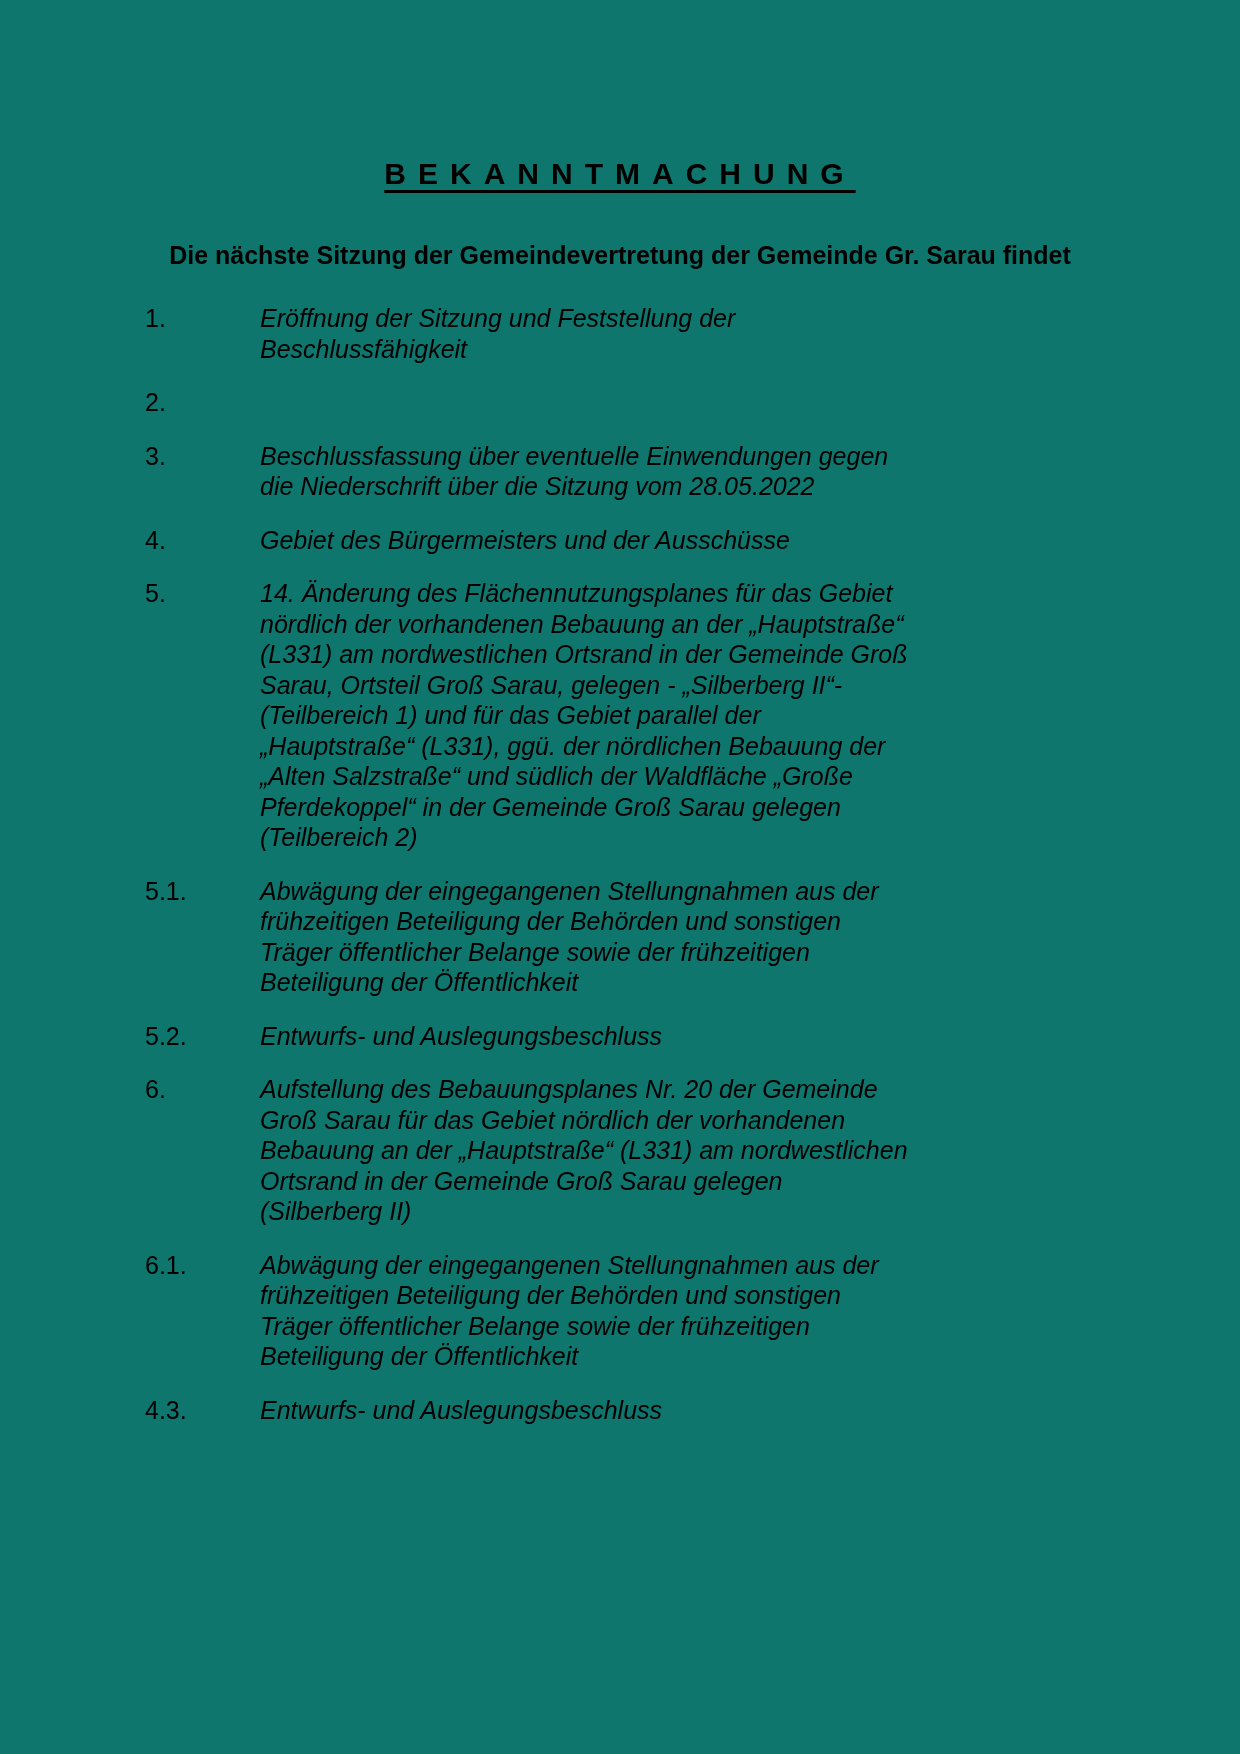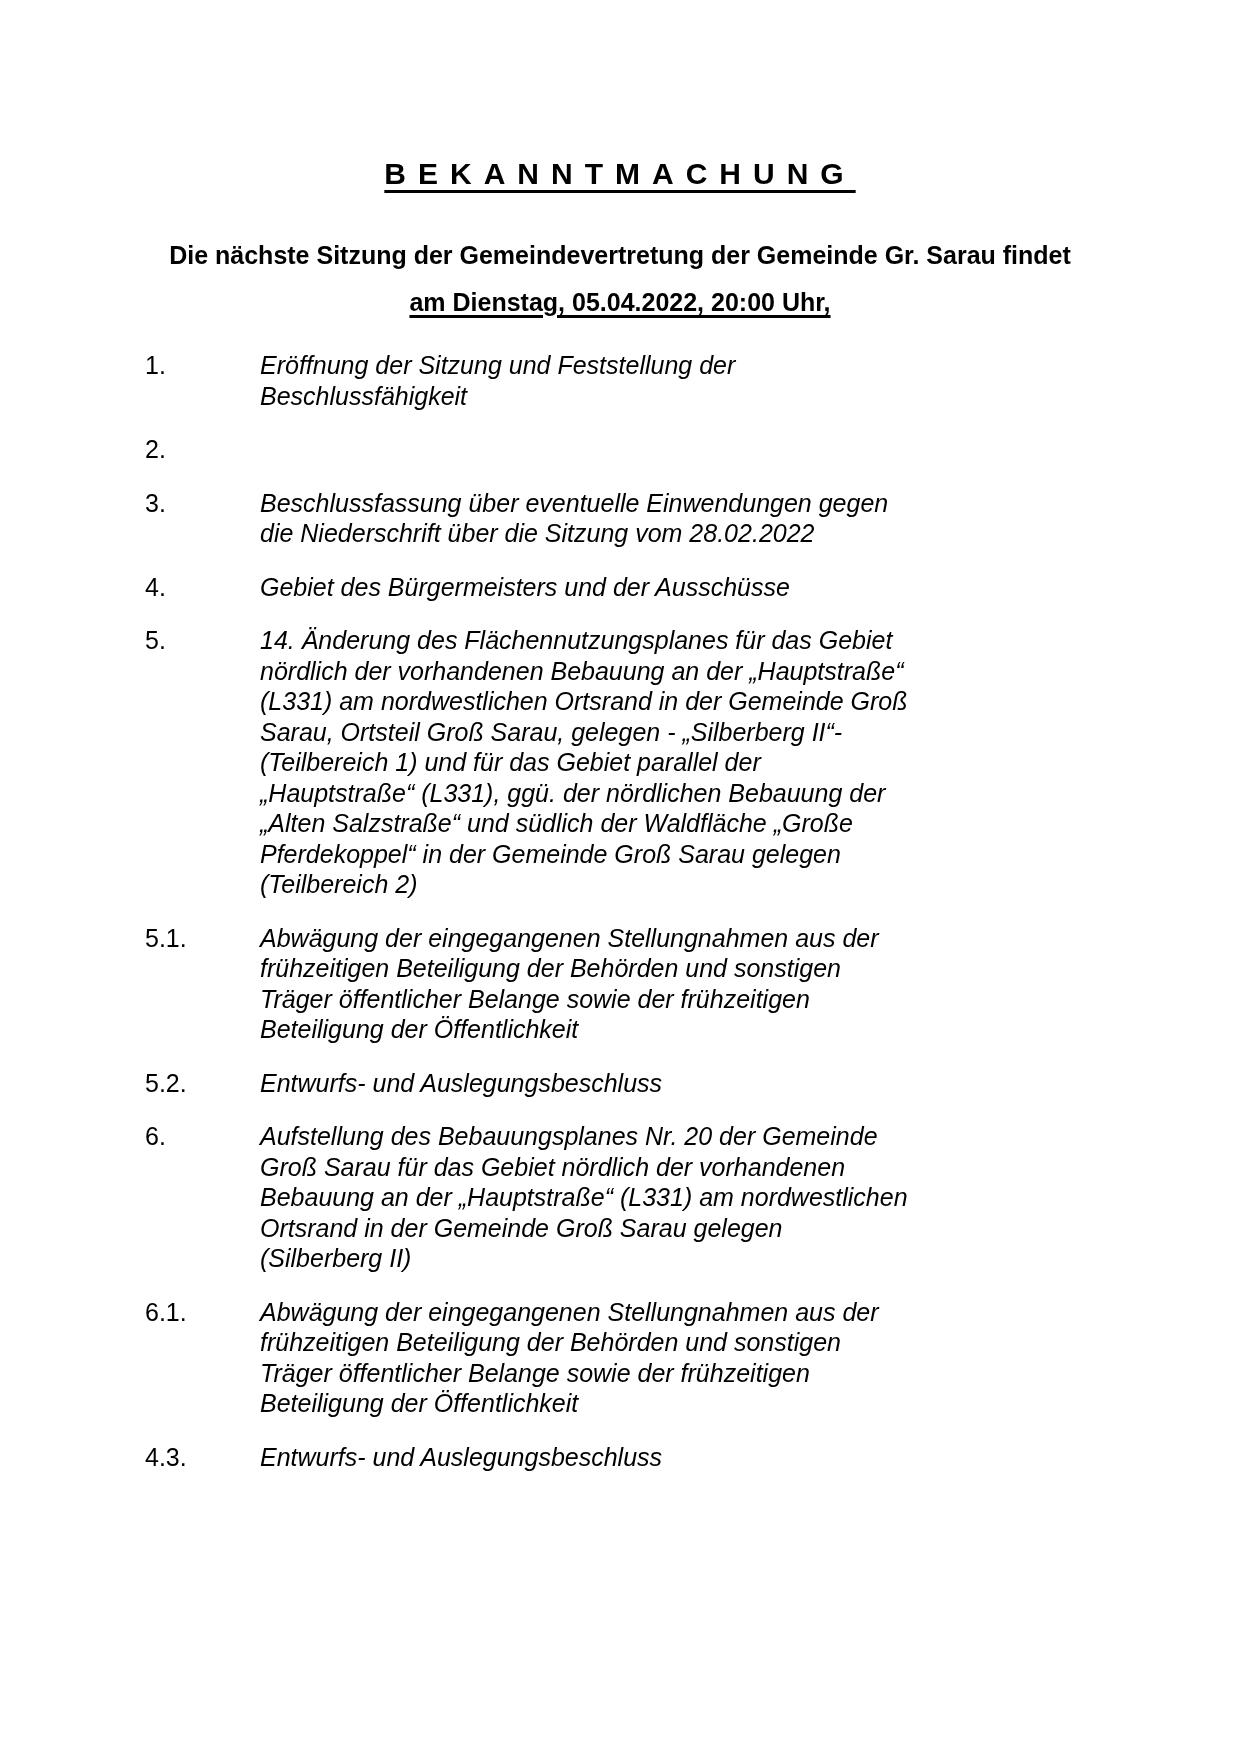--- a/index.html
+++ b/index.html
@@ -5,21 +5,21 @@
   html, body {
     margin: 0;
     padding: 0;
     background: #e8e8e8;
   }
   .page {
     position: relative;
     width: 1240px;
     height: 1754px;
     margin: 0 auto;
-    background: #ffffff;
+    background: #0f766e;
     color: #000000;
     font-family: "Liberation Sans", "DejaVu Sans", sans-serif;
     overflow: hidden;
   }
   .content {
     position: absolute;
     left: 145px;
     top: 0;
     width: 950px;
   }
@@ -86,40 +86,39 @@
 </head>
 <body>
 
 <div class="page">
   <div class="content">
 
     <h1 class="title"><span class="title-text">BEKANNTMACHUNG</span></h1>
 
     <p class="intro intro-1">Die nächste Sitzung der Gemeindevertretung der Gemeinde Gr. Sarau findet</p>
 
-    <p class="intro intro-2"><span class="underlined">am Dienstag, 05.04.2022, 20:00 Uhr,</span></p>
 
 
 
     <div class="agenda">
 
       <div class="agenda-item">
         <span class="agenda-item-number">1.</span>
         <span class="agenda-item-text">Eröffnung der Sitzung und Feststellung der
 Beschlussfähigkeit</span>
       </div>
 
       <div class="agenda-item">
         <span class="agenda-item-number">2.</span>
       </div>
 
       <div class="agenda-item">
         <span class="agenda-item-number">3.</span>
         <span class="agenda-item-text">Beschlussfassung über eventuelle Einwendungen gegen
-die Niederschrift über die Sitzung vom 28.02.2022</span>
+die Niederschrift über die Sitzung vom 28.05.2022</span>
       </div>
 
       <div class="agenda-item">
         <span class="agenda-item-number">4.</span>
         <span class="agenda-item-text">Gebiet des Bürgermeisters und der Ausschüsse</span>
       </div>
 
       <div class="agenda-item">
         <span class="agenda-item-number">5.</span>
         <span class="agenda-item-text">14. Änderung des Flächennutzungsplanes für das Gebiet

